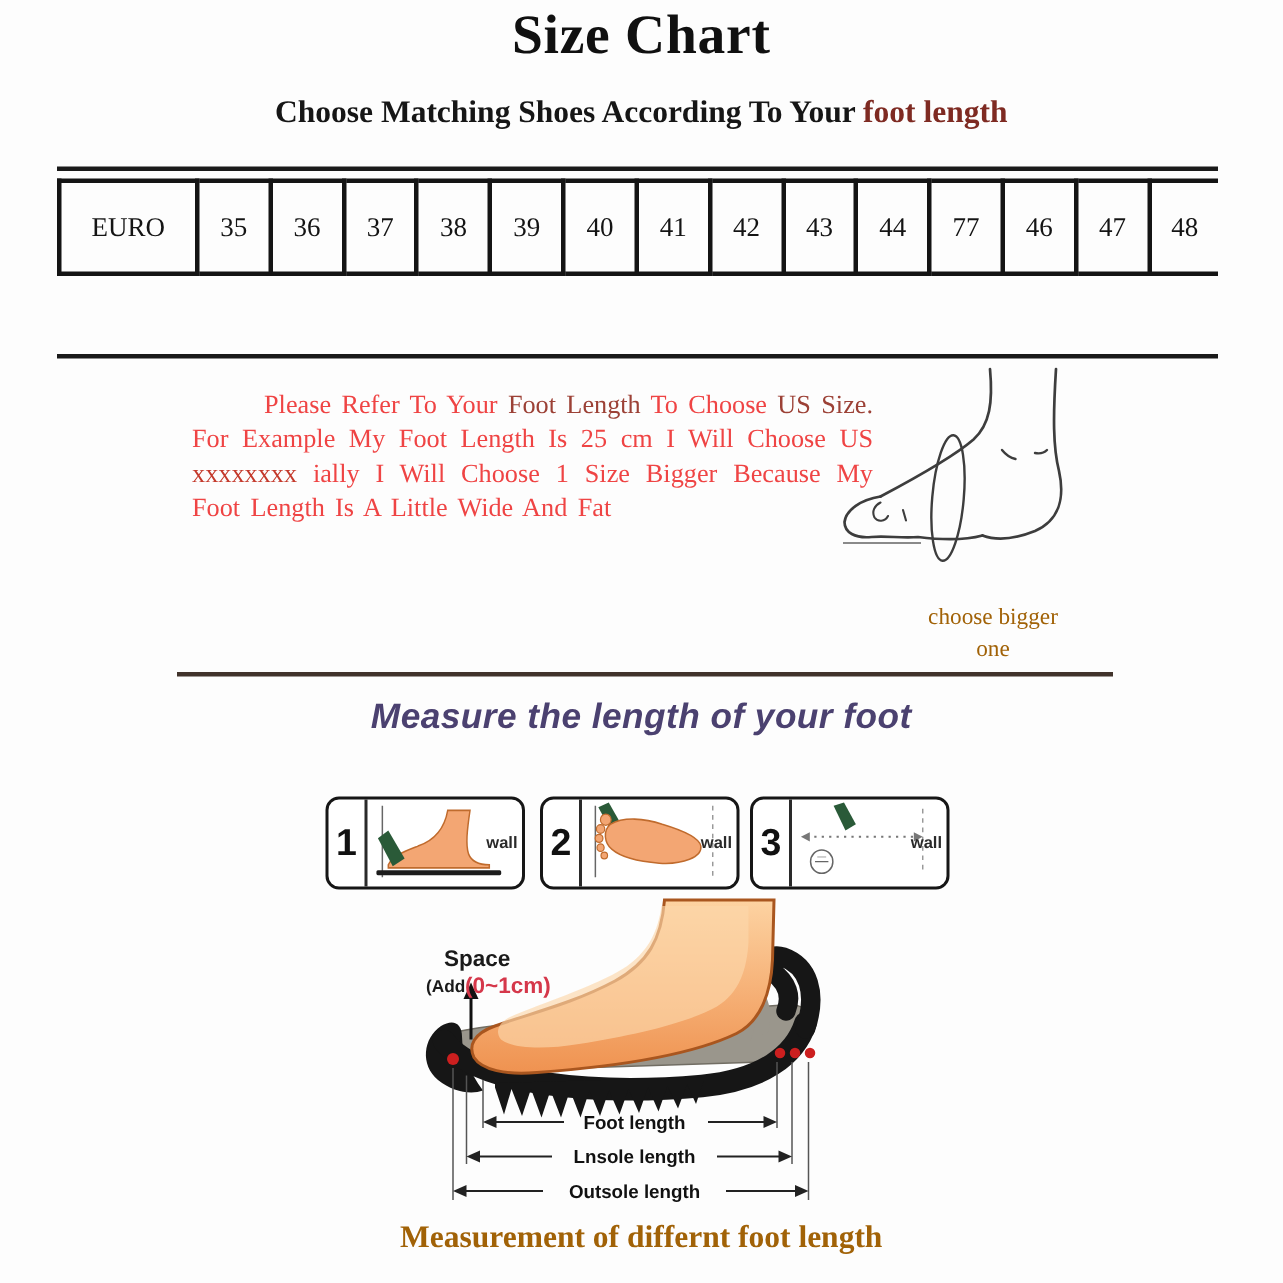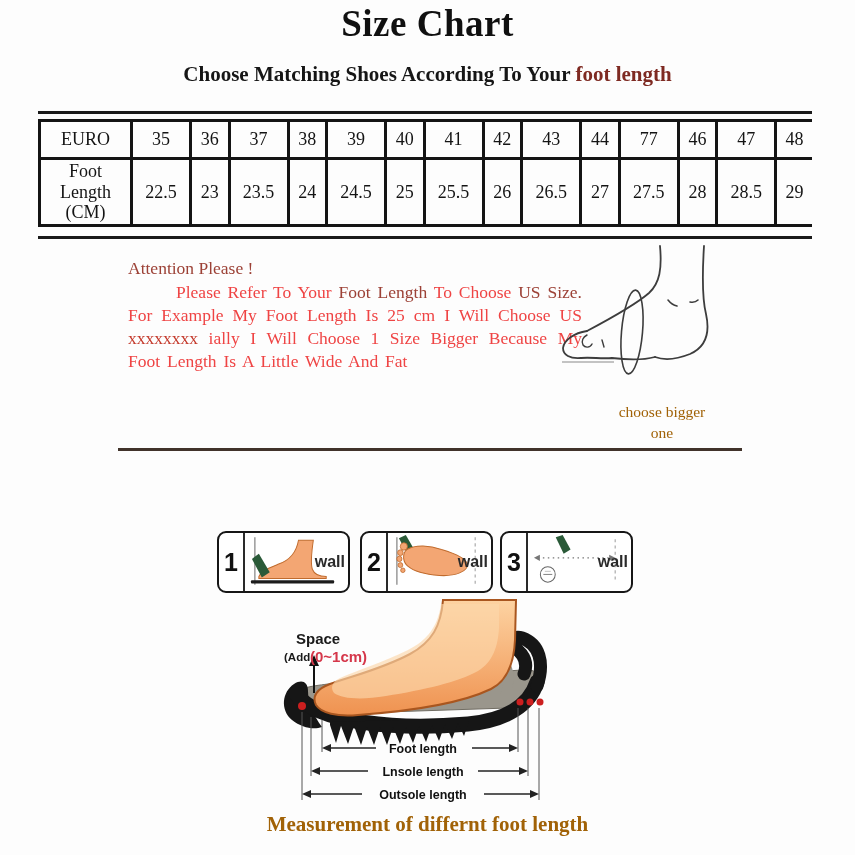--- a/index.html
+++ b/index.html
@@ -41,21 +41,21 @@
           font-size:23.5px;color:var(--purple);letter-spacing:.3px;}
   .step-panel{position:absolute;top:531px;height:62px;width:133px;background:#fff;
           border:2.5px solid #161616;border-radius:9px;display:flex;align-items:stretch;}
   .step-1{left:217px;} .step-2{left:360px;} .step-3{left:500px;}
   .step-num{width:26px;display:flex;align-items:center;justify-content:center;
           font-family:"Liberation Sans",sans-serif;font-weight:bold;font-size:25px;
           color:#111;border-right:2px solid #2a2a2a;}
   .step-art{flex:1;position:relative;}
   .step-art svg{display:block;width:100%;height:100%;}
   .wall{position:absolute;right:3px;top:50%;transform:translateY(-50%);
-          font-family:"Liberation Sans",sans-serif;font-weight:bold;font-size:16px;color:#2a2a2a;}
+          font-family:"Liberation Sans",sans-serif;font-weight:bold;font-size:11px;color:#2a2a2a;}
   .big-diagram{position:absolute;left:210px;top:598px;width:440px;height:212px;}
   .bottom-caption{position:absolute;top:812px;left:0;width:100%;text-align:center;
           font-size:21px;font-weight:bold;color:#a16207;}
   svg text{font-family:"Liberation Sans",sans-serif;}
 </style>
 </head>
 <body>
 
 <div id="canvas">
 
@@ -78,43 +78,25 @@
           <td>40</td>
           <td>41</td>
           <td>42</td>
           <td>43</td>
           <td>44</td>
           <td>77</td>
           <td>46</td>
           <td>47</td>
           <td>48</td>
         </tr>
-      <tr>
-        <th>Foot Length (CM)</th>
-      <td>22.5</td>
-          <td>23</td>
-          <td>23.5</td>
-          <td>24</td>
-          <td>24.5</td>
-          <td>25</td>
-          <td>25.5</td>
-          <td>26</td>
-          <td>26.5</td>
-          <td>27</td>
-          <td>27.5</td>
-          <td>28</td>
-          <td>28.5</td>
-          <td>29</td>
-        </tr>
     </tbody>
   </table>
   <div class="rule rule-bottom"></div>
 
   <div class="attention">
-    <div class="attn-heading">Attention Please !</div>
     <p class="attn-body"><span class="seg-black">Please Refer To Your </span><span class="seg-maroon">Foot Length</span><span class="seg-black"> To Choose </span><span class="seg-maroon">US Size.</span><span class="seg-black"> For Example My Foot Length Is 25 cm I Will Choose US </span><span class="seg-red">xxxxxxxx</span><span class="seg-black"> ially I Will Choose 1 Size Bigger Because My Foot Length Is A Little Wide And Fat</span></p>
   </div>
 
   <svg class="foot-sketch" viewBox="0 0 236 140">
     <g fill="none" stroke="#3d3d3d" stroke-width="1.8" stroke-linecap="round">
       <path d="M 148,6 C 146,38 146,58 150,74 C 154,92 150,107 134,114 C 119,120 107,120 99,117"></path>
       <path d="M 104,6 C 106,28 104,43 93,53 C 78,66 48,82 31,91"></path>
       <path d="M 31,91 C 18,93 8,100 7,108 C 7,115 14,119 25,118 C 35,117 45,119 56,118 C 72,120 88,120 99,117"></path>
       <path d="M 31,95 C 27,97 25,101 27,105 C 29,108 34,108 36,104" stroke-width="1.4"></path>
       <path d="M 46,100 l 2,7" stroke-width="1.4"></path>
@@ -122,20 +104,21 @@
       <path d="M 134,62 q 5,1 8,-2" stroke-width="1.6"></path>
     </g>
     <ellipse cx="76" cy="92" rx="10.5" ry="42" transform="rotate(5 76 92)" fill="none" stroke="#3d3d3d" stroke-width="1.6"></ellipse>
     <path d="M 6,122 L 58,122" stroke="#8a8a8a" stroke-width="1.2"></path>
   </svg>
 
   <div class="sketch-caption">choose bigger one</div>
 
   <div class="divider"></div>
 
+  <div class="measure-heading">Measure the length of your foot</div>
 
   <div class="step-panel step-1">
     <div class="step-num">1</div>
     <div class="step-art">
       <svg viewBox="0 0 104 56" preserveAspectRatio="none">
         <line x1="10" y1="4" x2="10" y2="50" stroke="#666" stroke-width="1"></line>
         <path d="M 14,42 C 17,36 26,33 34,30 C 46,26 52,18 54,7 L 69,7 C 67,20 66,29 68,35 C 70,40 76,42 82,42 L 82,44 L 14,44 Z" fill="var(--foot-orange)" stroke="#c06b2d" stroke-width="1"></path>
         <polygon points="7,25 14,20 25,38 17,43" fill="var(--marker-green)"></polygon>
         <rect x="6" y="45.5" width="84" height="3.2" rx="1" fill="#1c1c1c"></rect>
       </svg>

